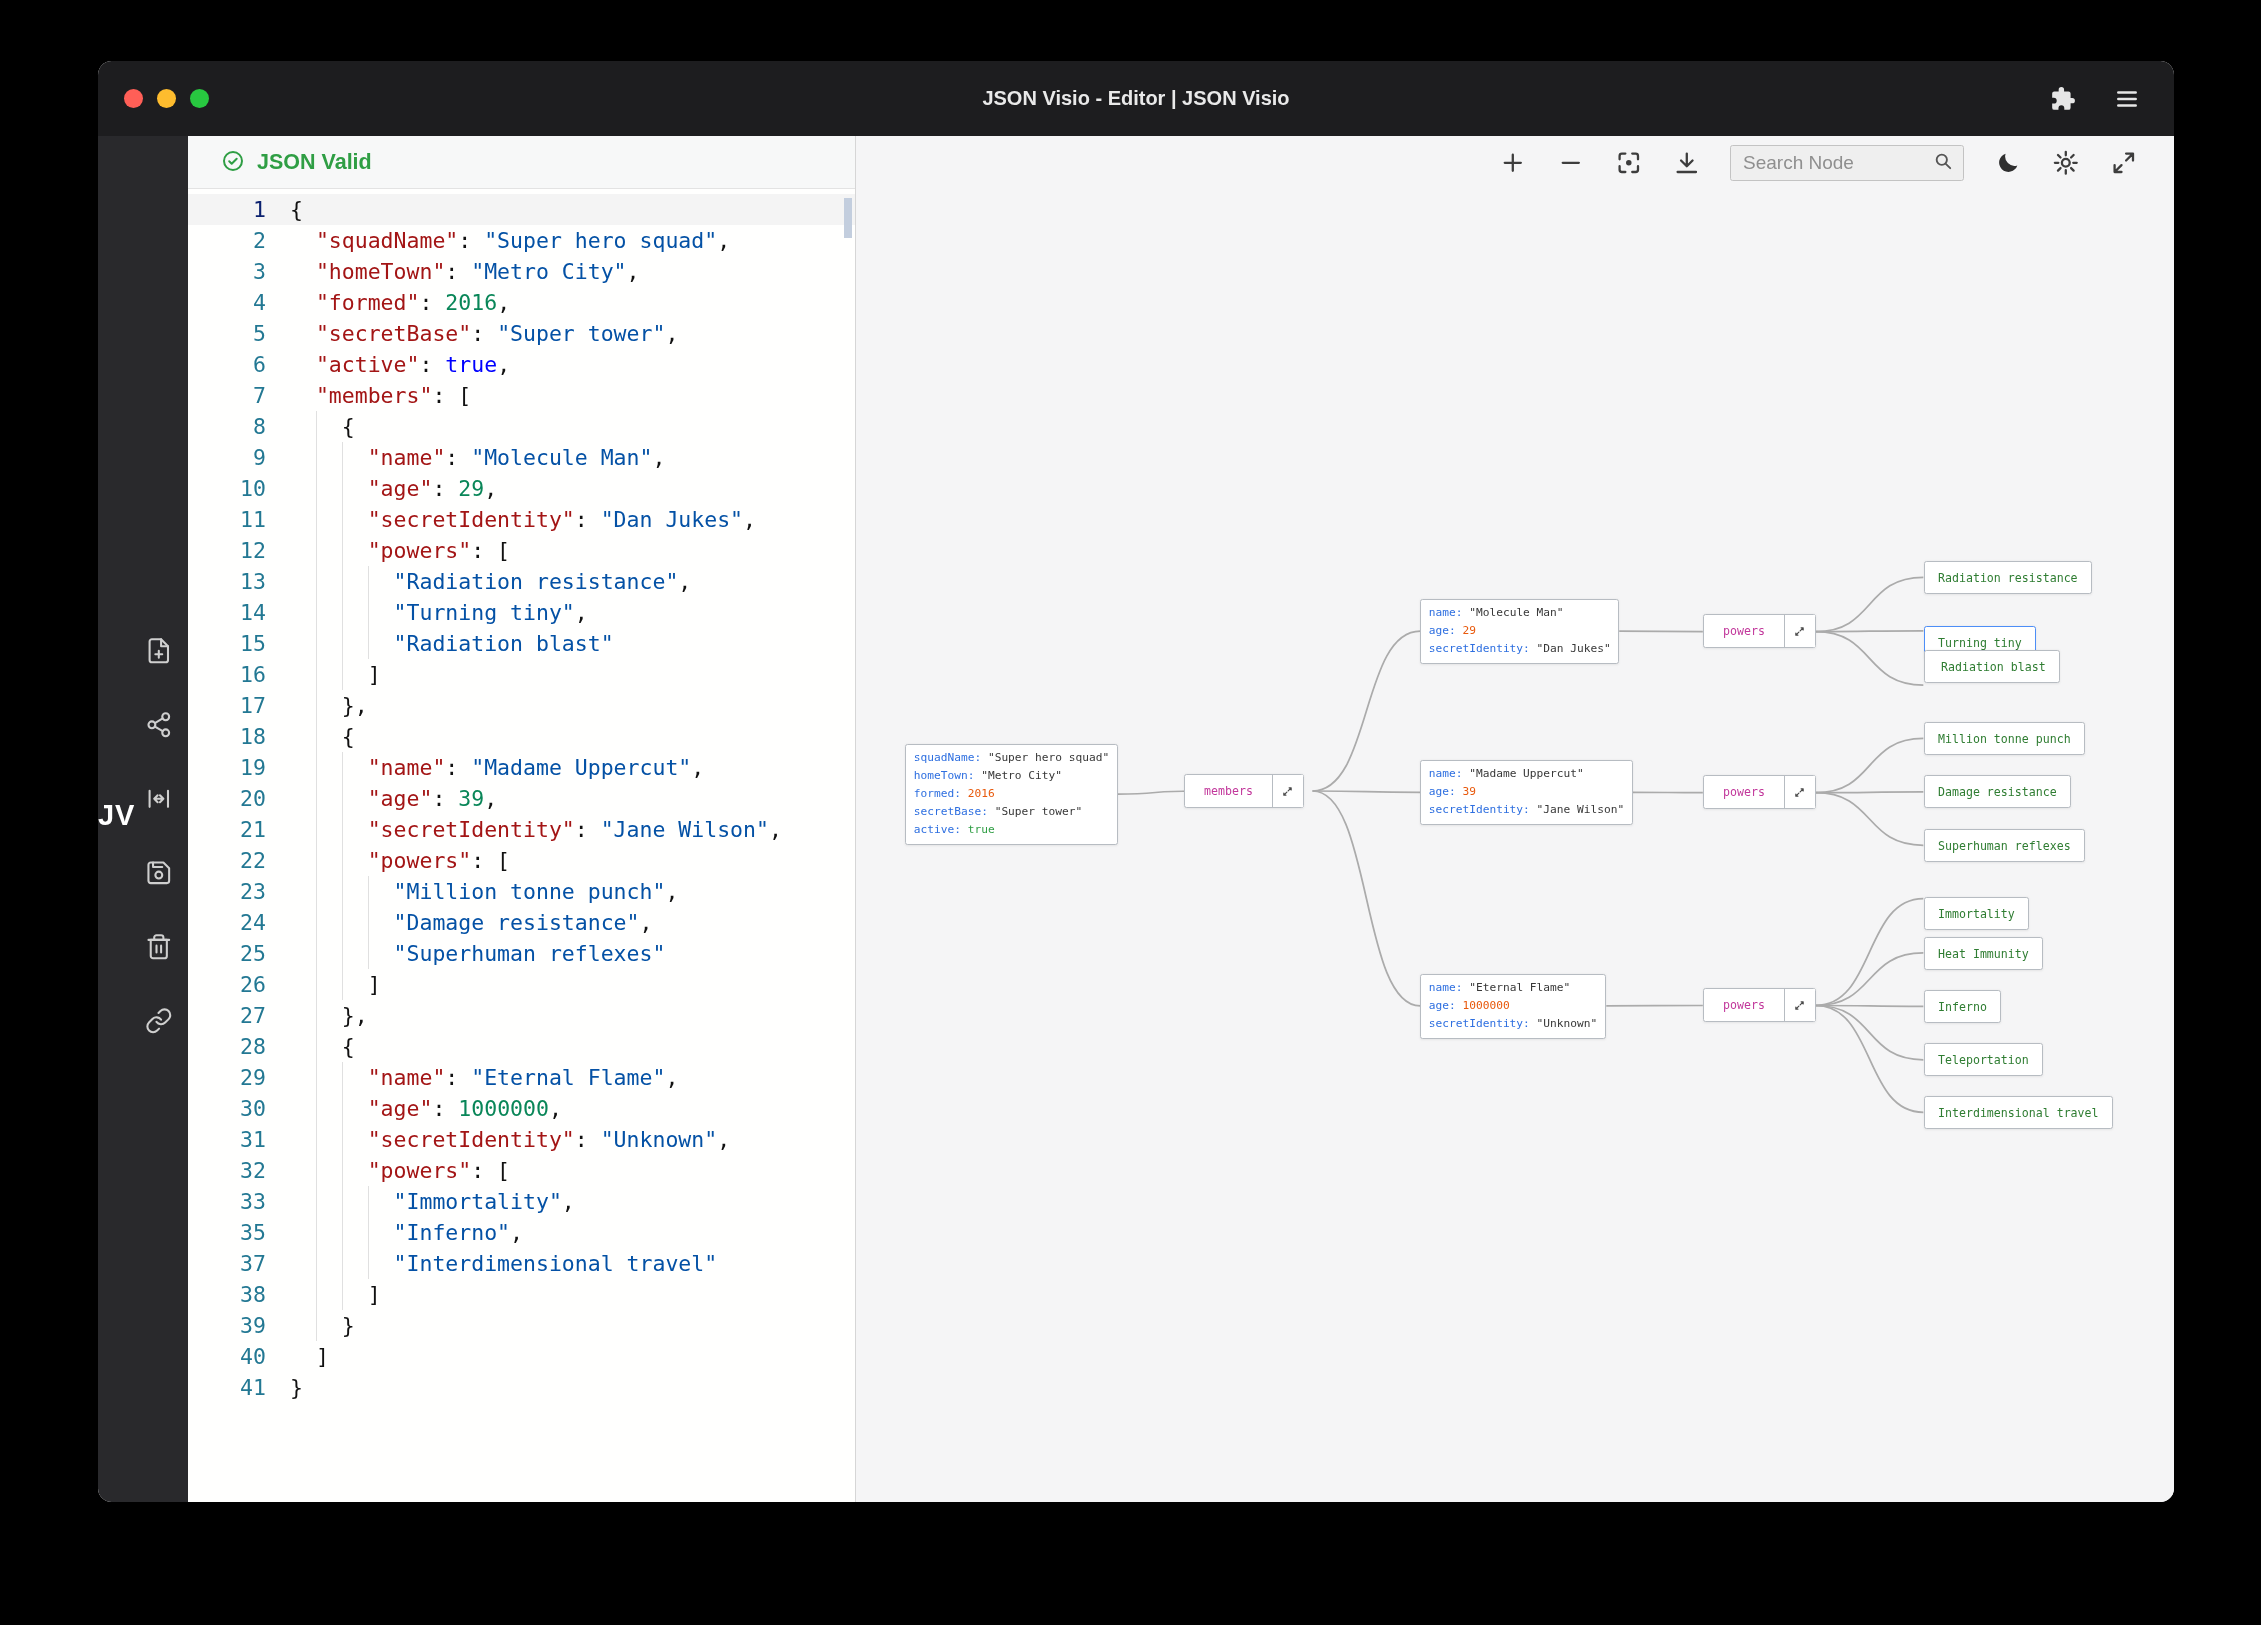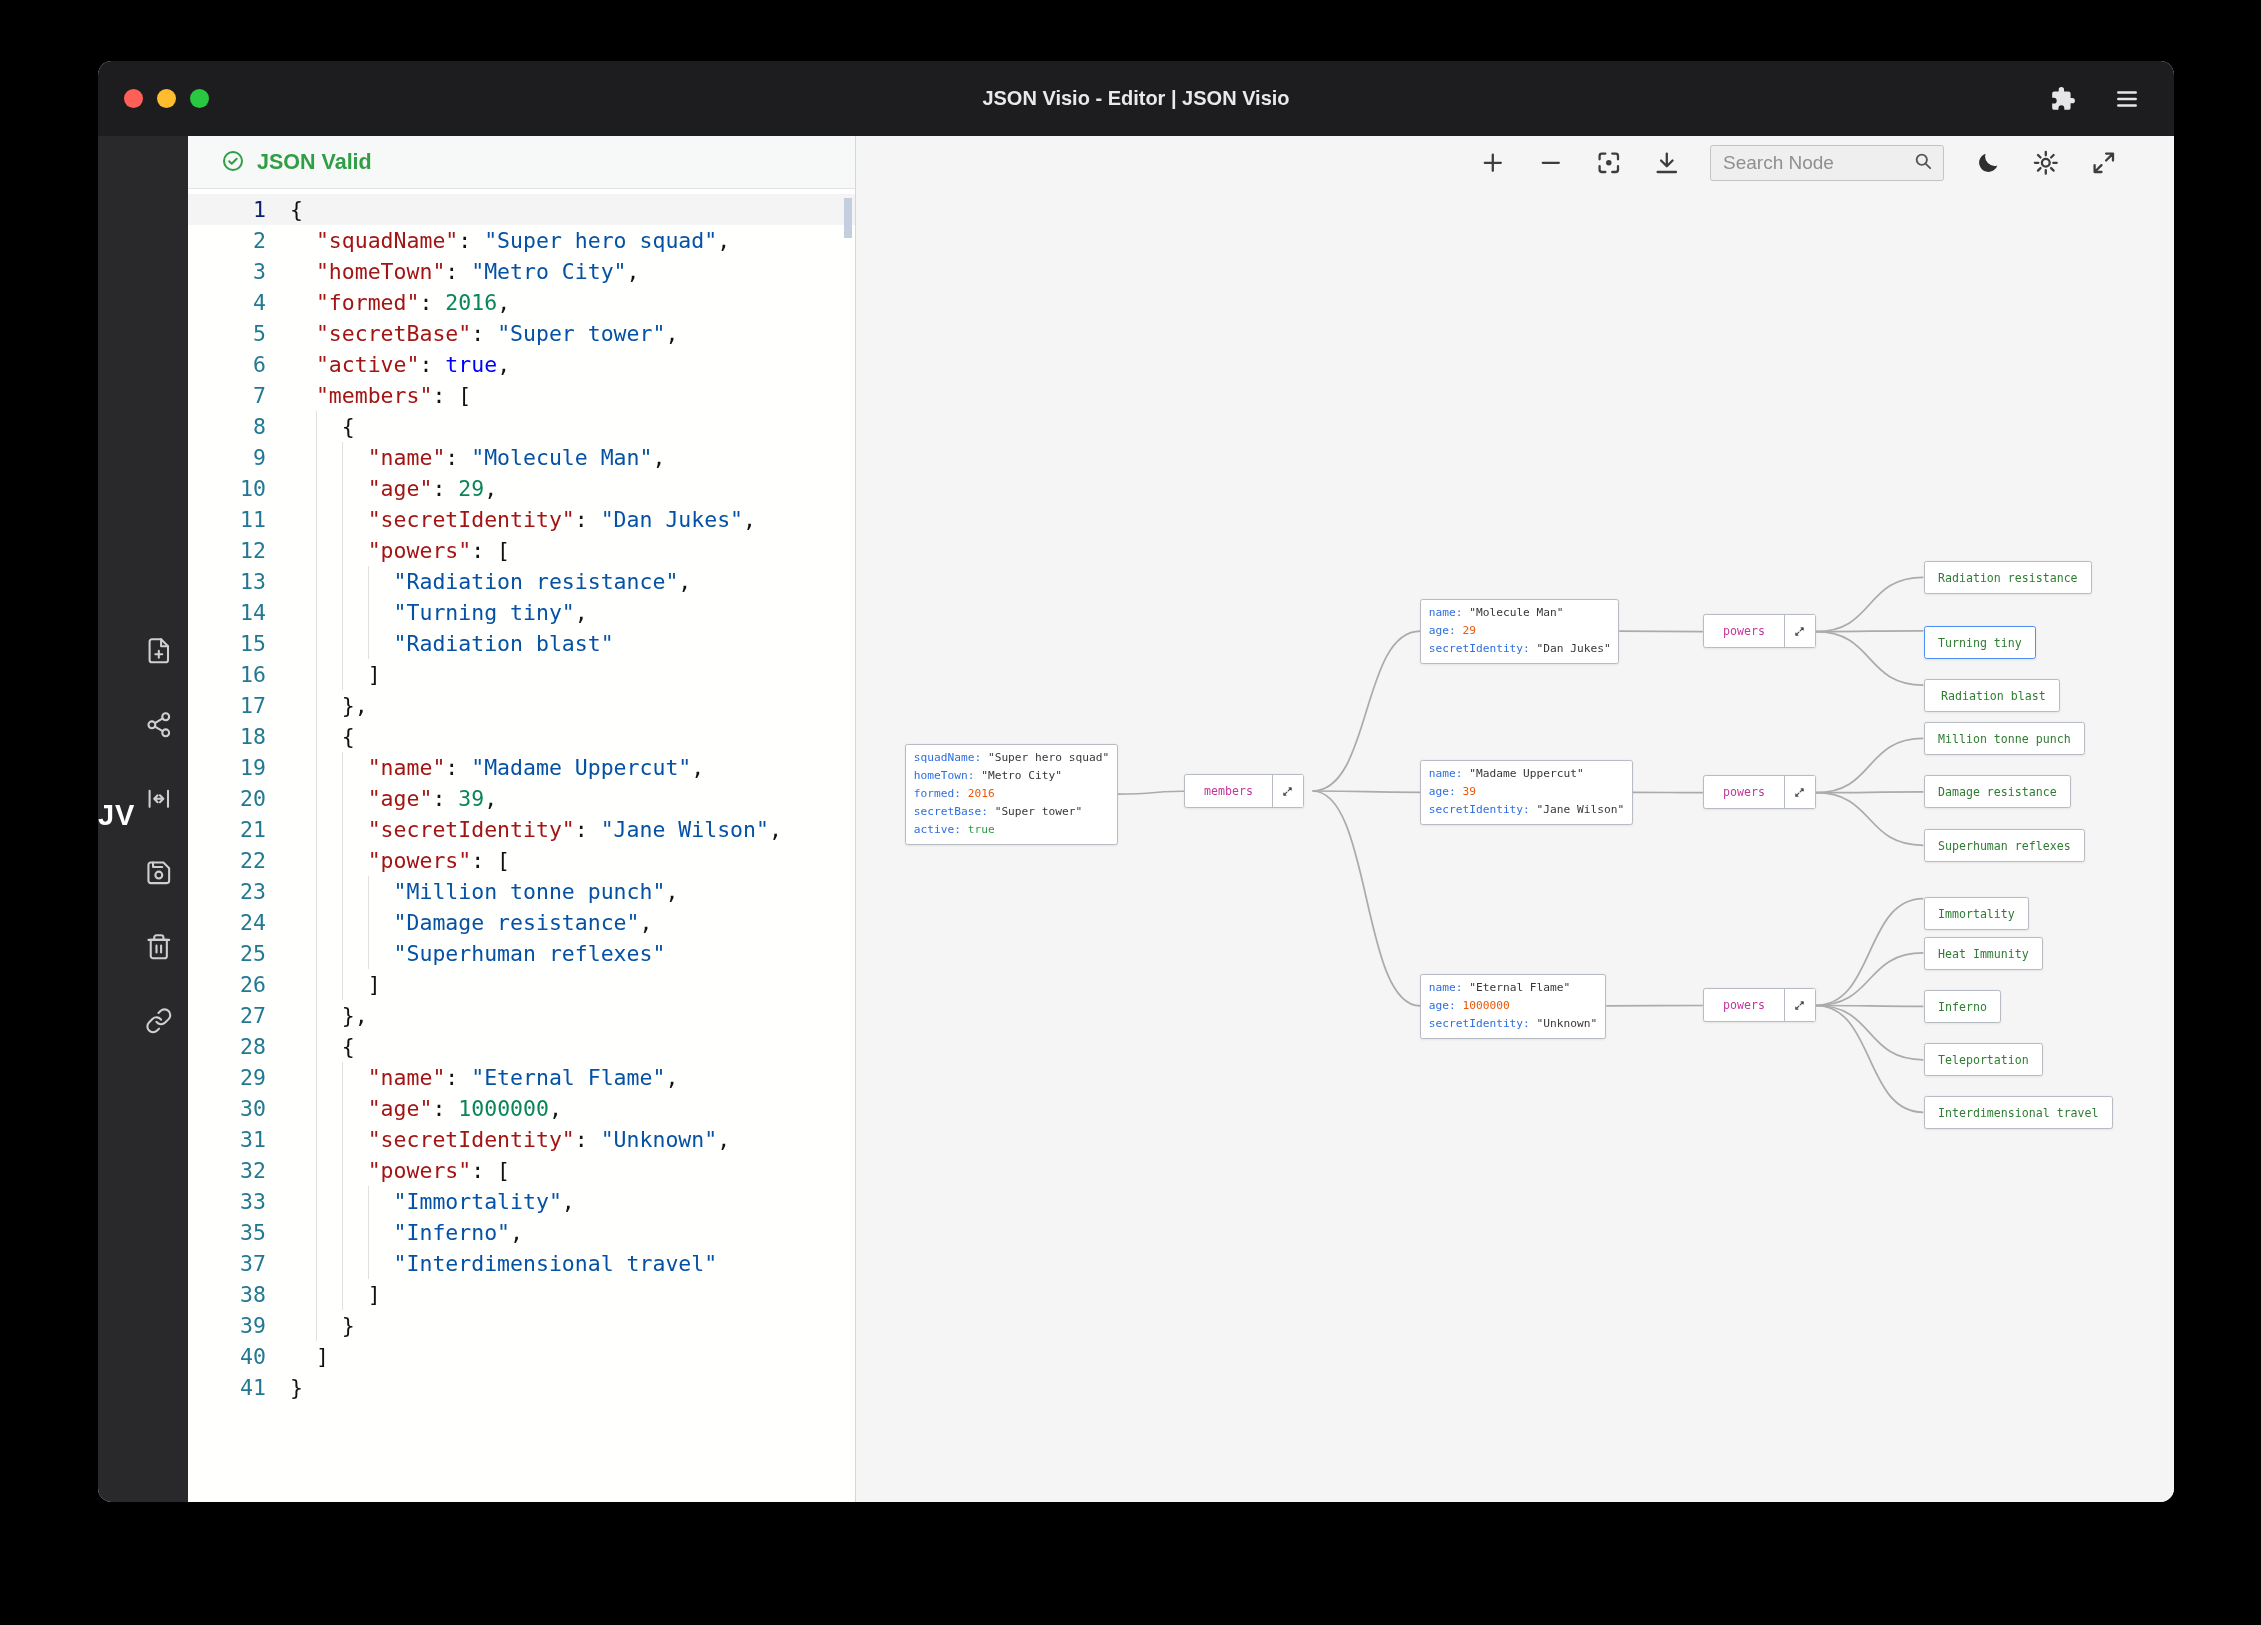--- a/index.html
+++ b/index.html
@@ -51,21 +51,21 @@
   .guide { position:absolute; top:0; bottom:0; width:0.9px; background:#e0e0e0; }
   .tok-key { color:#a31515; }
   .tok-str { color:#0451a5; }
   .tok-num { color:#098658; }
   .tok-bool { color:#0000ff; }
   .scroll-thumb { position:absolute; top:8.6px; right:2.6px; width:8.6px; height:40px; background:#c3cede; }
 
   
   .graph { flex:1; position:relative; background:#f5f5f6; min-width:0; }
   .gtoolbar { position:absolute; top:0; left:0; right:0; height:53px; display:flex; align-items:center;
-              justify-content:flex-end; gap:29px; padding-right:56px; z-index:5; }
+              justify-content:flex-end; gap:29px; padding-right:36px; z-index:5; }
   .tool-btn { width:29px; height:29px; display:flex; align-items:center; justify-content:center; cursor:pointer; }
   .search-box { width:234px; height:36px; border:1.7px solid #c3c3c3; border-radius:2.6px; background:#efefef;
                 display:flex; align-items:center; padding:0 8.6px 0 12px; }
   .search-box input { flex:1; min-width:0; border:none; outline:none; background:transparent;
                       font-size:19px; color:#333; font-family:"Liberation Sans", sans-serif; }
   .search-box input::placeholder { color:#8f8f8f; }
 
   .canvas { position:absolute; inset:0; overflow:hidden; }
   .edges { position:absolute; inset:0; }
 
@@ -451,21 +451,21 @@
             <div class="gnode label" style="left: 847px; top: 852px;">
               <div class="label-text">powers</div>
               <div class="label-btn">
                 <svg width="13" height="13" viewBox="0 0 16 16" fill="none" stroke="#4a4a4a" stroke-width="1.5" stroke-linecap="round" stroke-linejoin="round">
                   <path d="M10 3.5h2.5V6M12.5 3.5L8.8 7.2M6 12.5H3.5V10M3.5 12.5l3.7-3.7"></path>
                 </svg>
               </div>
             </div>
             <div class="gnode leaf" style="left: 1068px; top: 425px;">Radiation resistance</div>
             <div class="gnode leaf highlight" style="left: 1068px; top: 478px; margin-top: 12px;">Turning tiny</div>
-            <div class="gnode leaf" style="left: 1068px; top: 543px; padding-left: 16px;">Radiation blast</div>
+            <div class="gnode leaf" style="left: 1068px; top: 514px; padding-left: 16px;">Radiation blast</div>
             <div class="gnode leaf" style="left: 1068px; top: 586px;">Million tonne punch</div>
             <div class="gnode leaf" style="left: 1068px; top: 639px;">Damage resistance</div>
             <div class="gnode leaf" style="left: 1068px; top: 693px;">Superhuman reflexes</div>
             <div class="gnode leaf" style="left: 1068px; top: 746px; margin-top: 15px;">Immortality</div>
             <div class="gnode leaf" style="left: 1068px; top: 801px;">Heat Immunity</div>
             <div class="gnode leaf" style="left: 1068px; top: 854px;">Inferno</div>
             <div class="gnode leaf" style="left: 1068px; top: 907px;">Teleportation</div>
             <div class="gnode leaf" style="left: 1068px; top: 960px;">Interdimensional travel</div>
           </div>
       </div>

